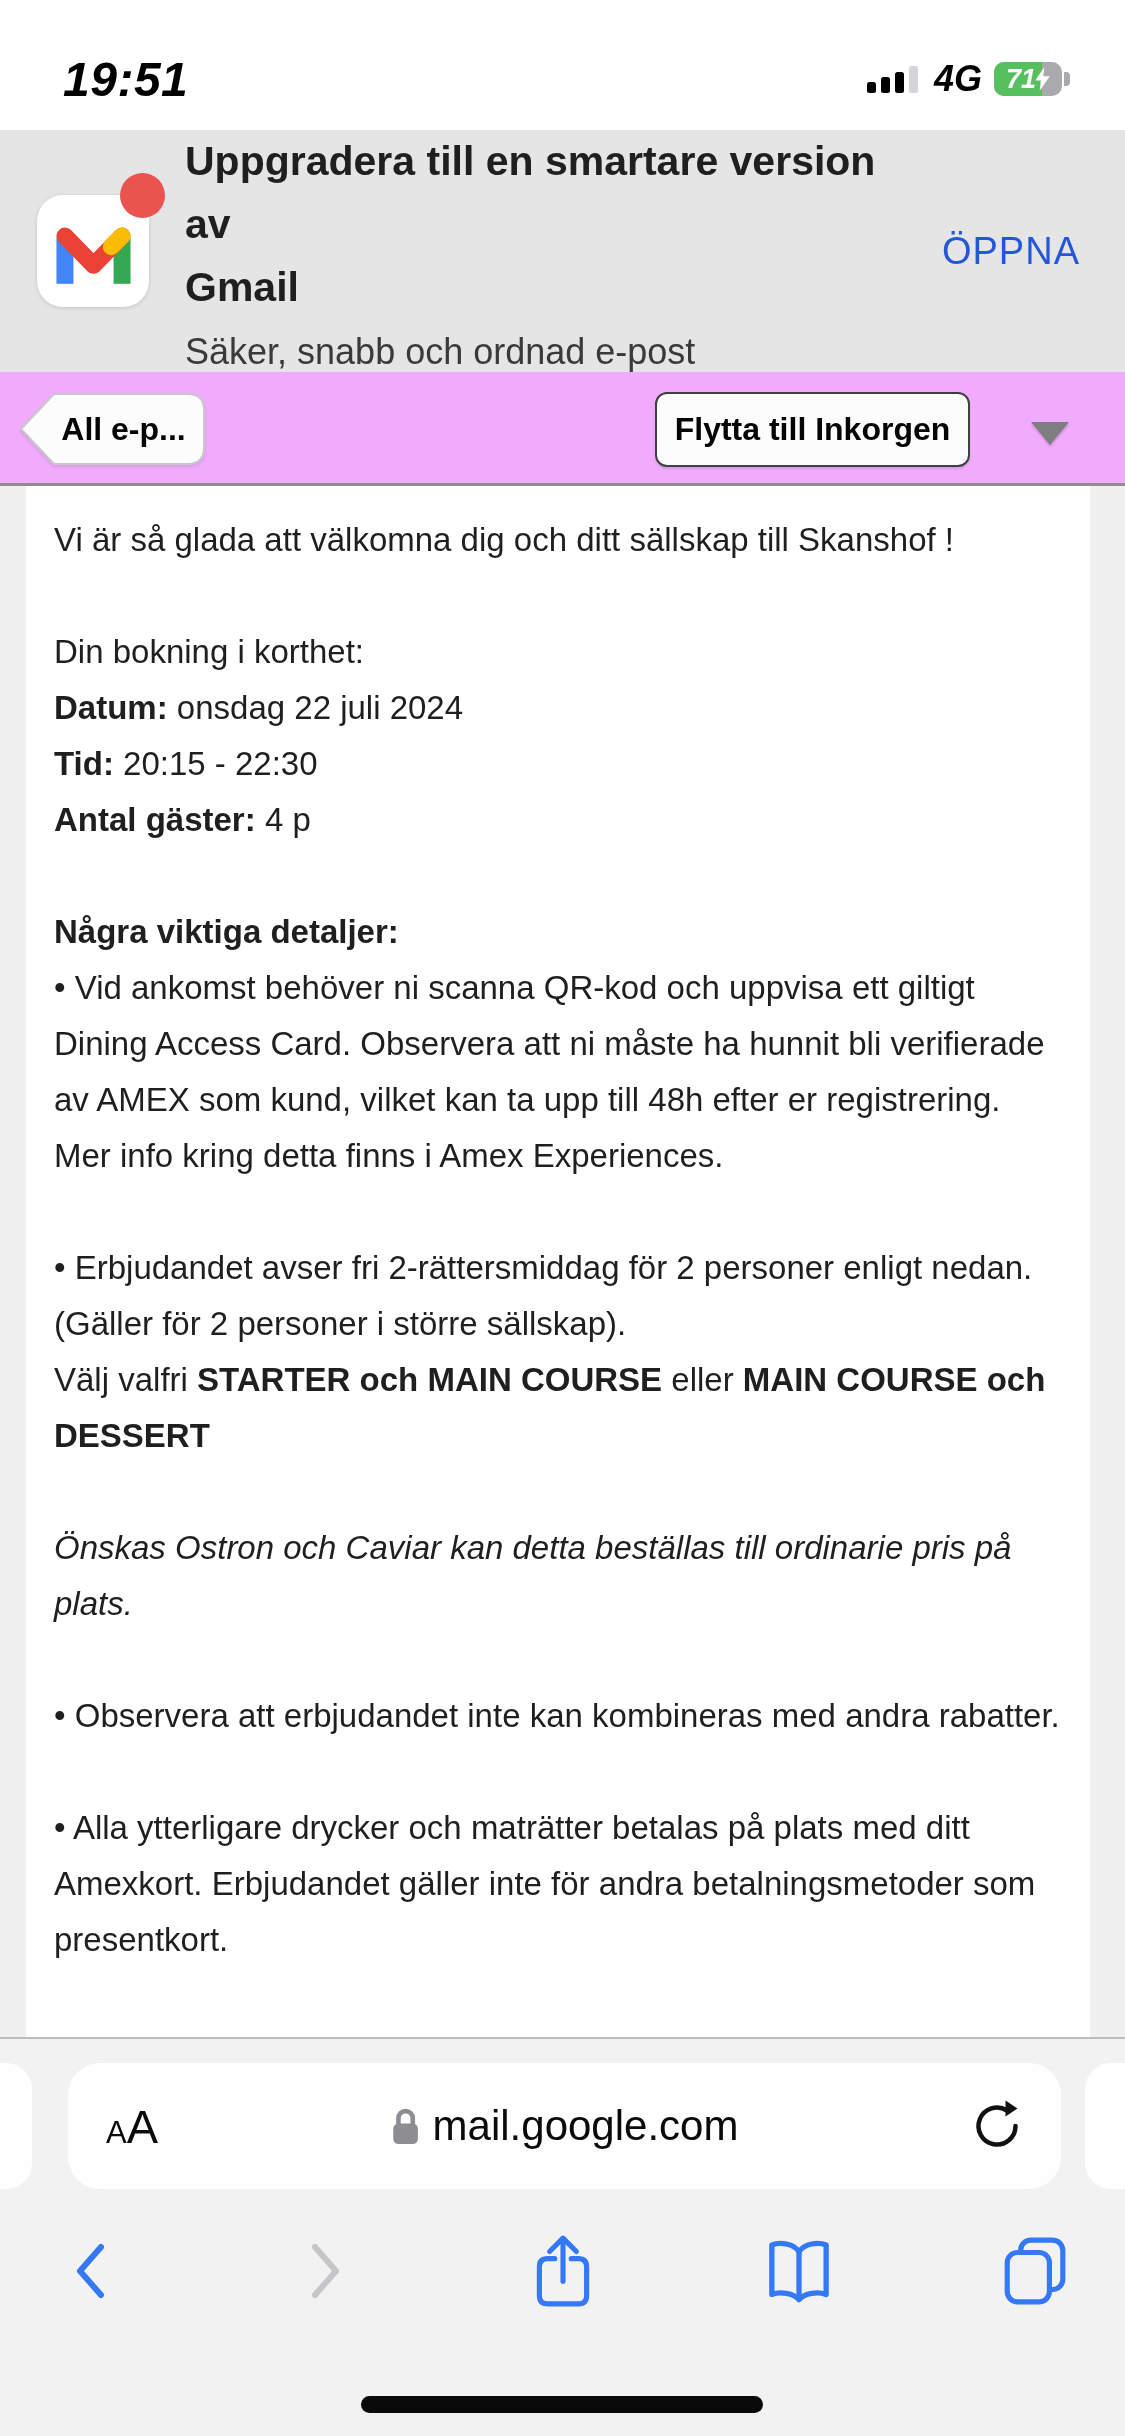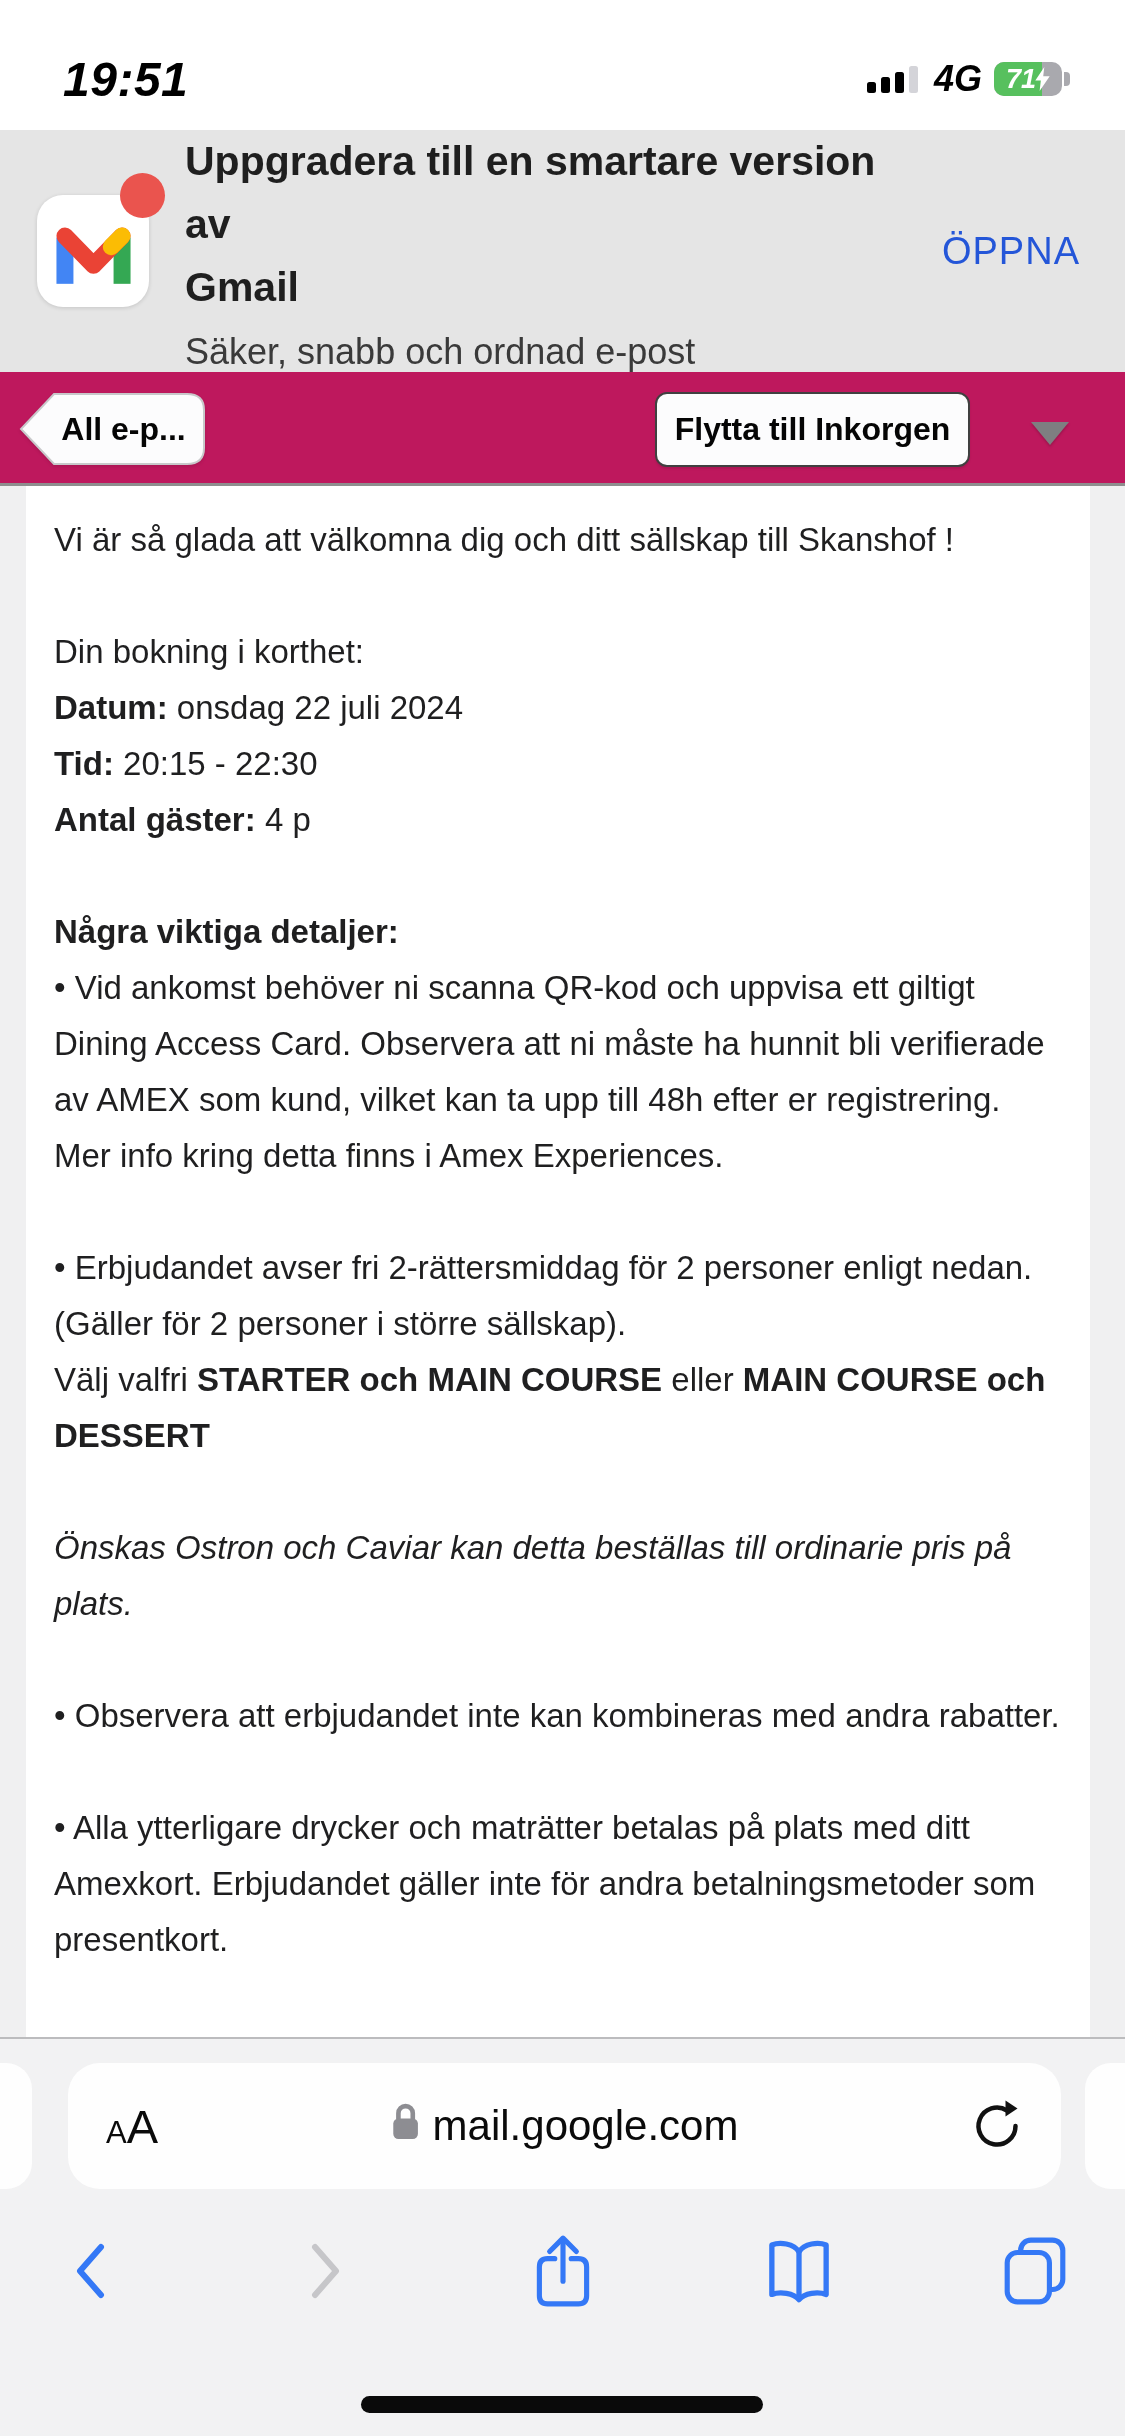--- a/index.html
+++ b/index.html
@@ -35,21 +35,21 @@
     box-shadow:0 1px 4px rgba(0,0,0,0.14);flex:0 0 auto;}
   .app-icon .m-svg{position:absolute;left:9px;top:24px;}
   .notif-dot{position:absolute;right:-16px;top:-22px;width:45px;height:45px;border-radius:50%;
     background:#ea544e;}
   .banner-text{margin-left:36px;width:720px;}
   .banner-title{font-size:41px;line-height:63px;font-weight:600;color:#1f1f1f;}
   .banner-sub{font-size:36px;color:#3a3a3a;margin-top:12px;}
   .banner-action{margin-left:auto;font-size:38px;font-weight:500;color:#2456d8;letter-spacing:1px;}
 
   
-  .gmail-toolbar{height:114px;background:#be185d;position:relative;flex:0 0 auto;
+  .gmail-toolbar{height:114px;background:#f0abfc;position:relative;flex:0 0 auto;
     border-bottom:3px solid #8e8e8e;box-sizing:border-box;text-align:center;}
   .back-btn{position:absolute;left:16px;top:19px;width:191px;height:76px;}
   .back-btn svg{position:absolute;left:0;top:0;filter:drop-shadow(0 2px 1.5px rgba(0,0,0,0.10));}
   .back-btn span{position:absolute;left:36px;right:12px;top:0;bottom:0;display:flex;
     align-items:center;justify-content:center;font-size:32px;font-weight:700;color:#050505;}
   .move-btn{position:absolute;left:655px;top:20px;width:315px;height:75px;background:#fcfcfd;
     border:2px solid #404040;border-radius:12px;box-sizing:border-box;display:flex;align-items:center;
     justify-content:center;font-size:32px;font-weight:700;color:#050505;
     box-shadow:0 2px 2px rgba(0,0,0,0.10);}
   .dropdown-tri{position:absolute;left:1031px;top:50px;width:0;height:0;
@@ -73,21 +73,21 @@
   .url-row{margin-top:24px;height:126px;display:flex;align-items:stretch;}
   .pill-frag{background:#fefefe;flex:0 0 auto;}
   .pill-frag.left{width:32px;border-radius:0 26px 26px 0;}
   .pill-frag.right{width:40px;border-radius:26px 0 0 26px;margin-left:24px;}
   .url-pill{width:993px;margin-left:36px;background:#fefefe;border-radius:32px;display:flex;
     align-items:center;padding:0 38px;box-sizing:border-box;position:relative;flex:0 0 auto;}
   .reader-btn{display:flex;align-items:baseline;color:#0a0a0a;}
   .reader-btn .a-small{font-size:31px;}
   .reader-btn .a-big{font-size:47px;}
   .url-center{position:absolute;left:50%;transform:translateX(-50%);display:flex;
-    align-items:flex-start;gap:13px;}
+    align-items:center;gap:13px;}
   .url-text{font-size:42px;color:#0a0a0a;white-space:nowrap;}
   .reload-btn{margin-left:auto;display:flex;align-items:center;}
   .nav-row{margin-top:45px;height:74px;display:flex;align-items:center;
     justify-content:space-between;padding:0 55px;}
   .nav-btn{width:70px;display:flex;justify-content:center;align-items:center;}
   .home-indicator{position:absolute;left:361px;bottom:23px;width:402px;height:17px;
     border-radius:9px;background:#0a0a0a;}
 </style>
 </head>
 <body>

